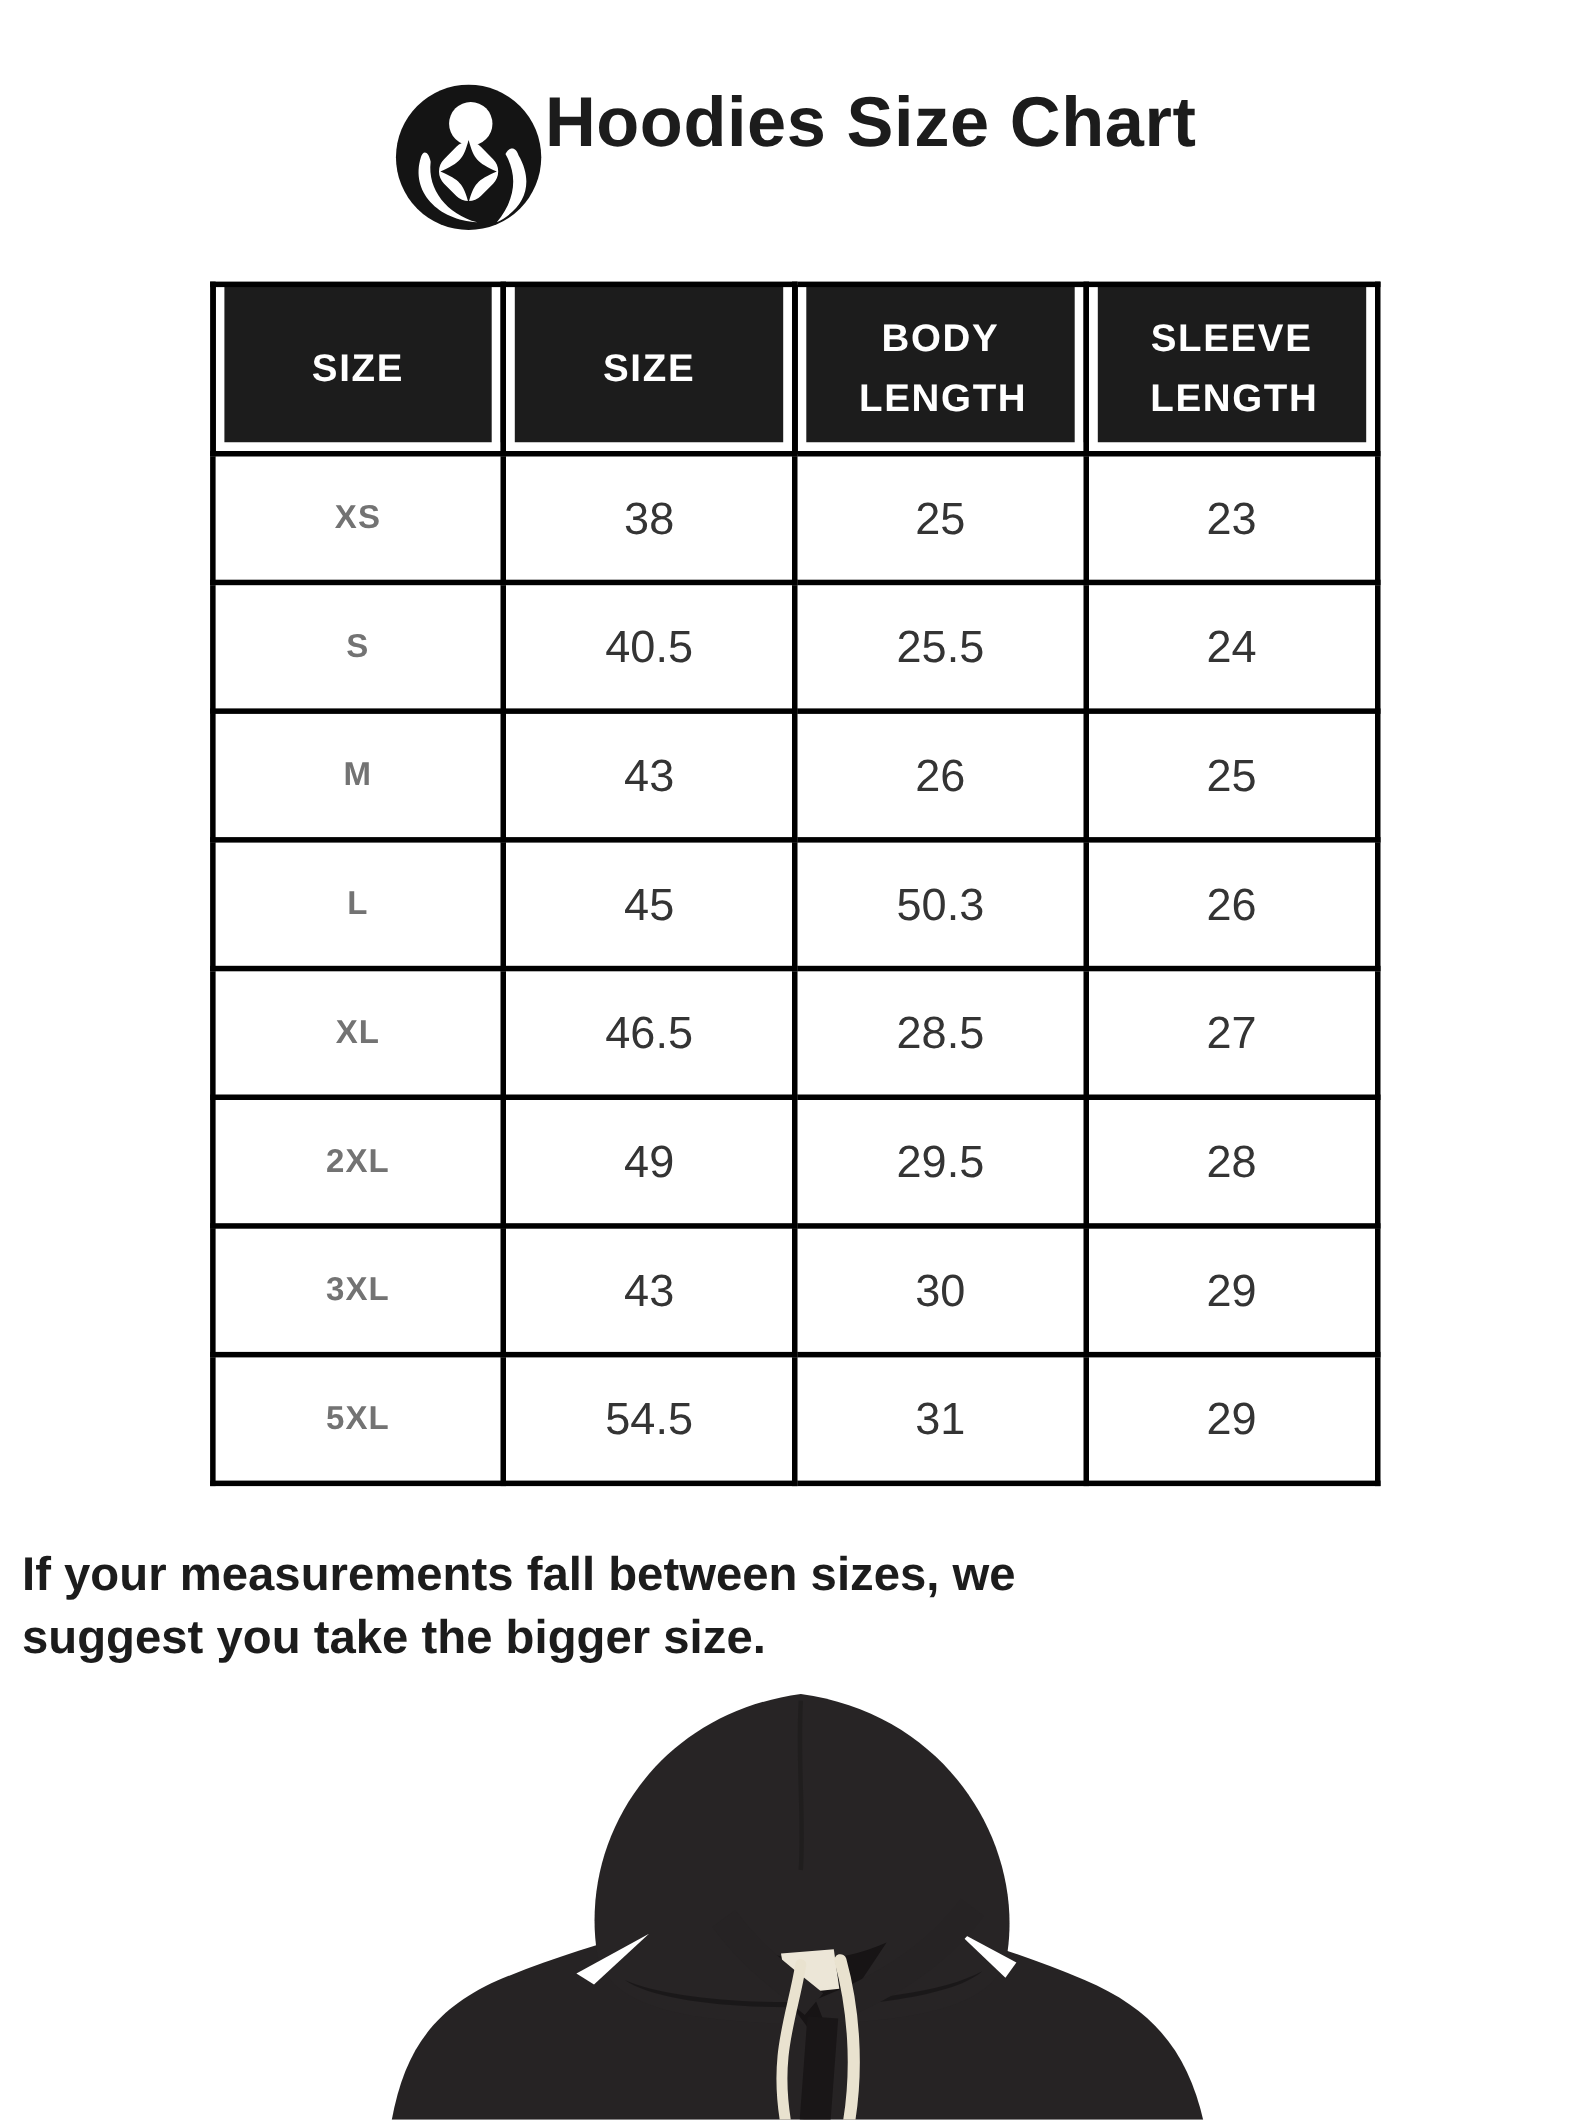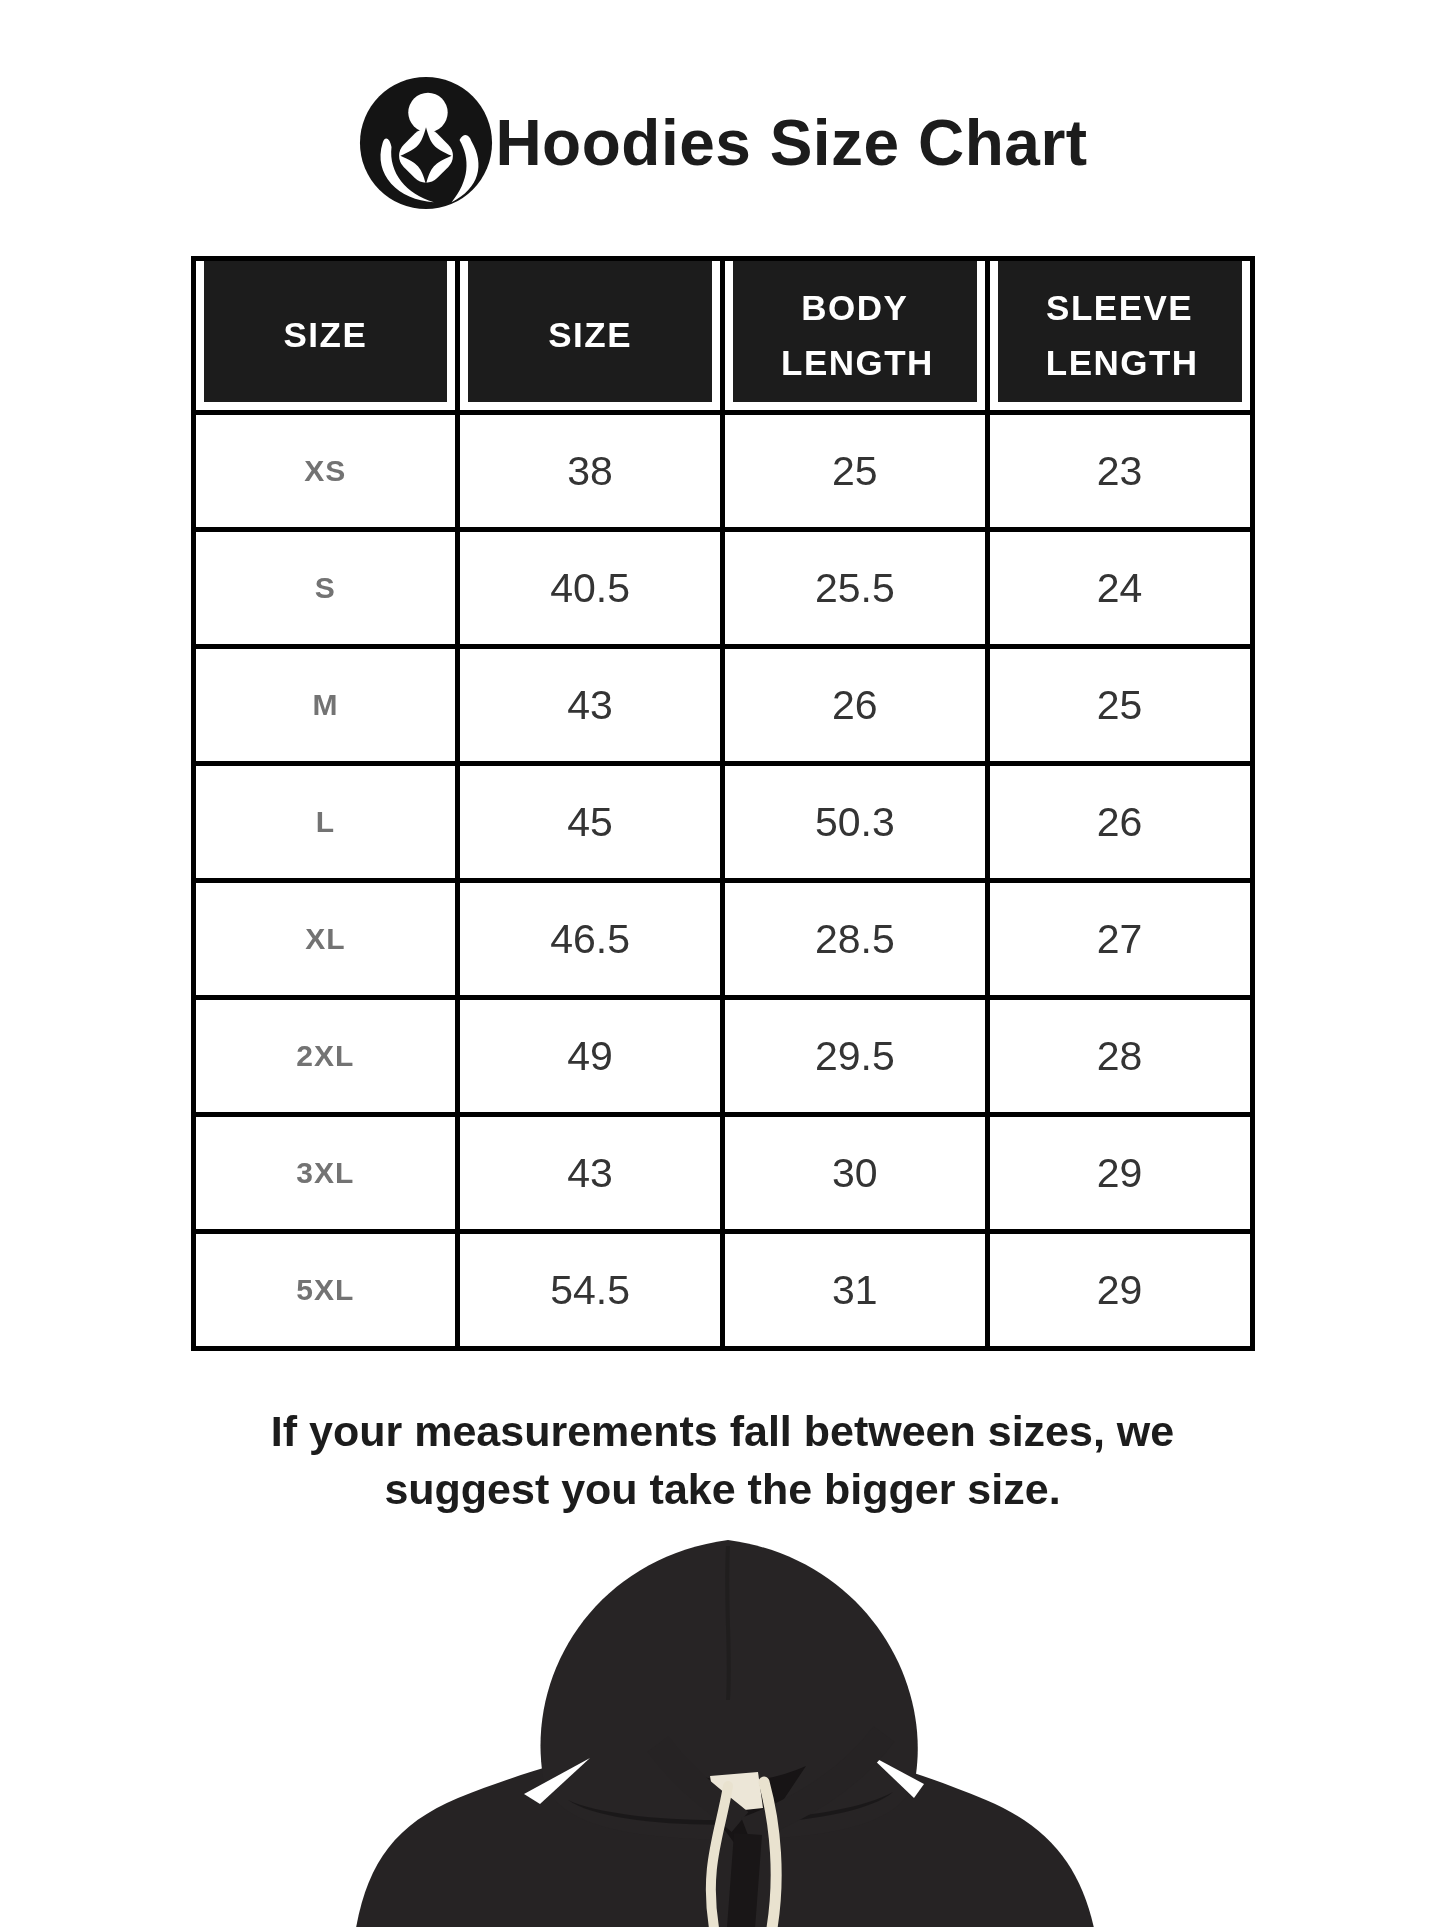--- a/index.html
+++ b/index.html
@@ -3,21 +3,21 @@
 <meta charset="utf-8">
 <style>
   html,body{margin:0;padding:0;background:#fff;}
   .page{
     position:relative;width:1445px;height:1927px;background:#ffffff;overflow:hidden;
     font-family:"Liberation Sans","DejaVu Sans",sans-serif;
   }
   
   .brand-header{
     position:absolute;top:74px;left:0;right:0;
-    display:flex;align-items:center;justify-content:center;
+    display:flex;align-items:flex-start;justify-content:center;
   }
   .logo-wrap{width:138px;height:138px;flex:0 0 auto;}
   .logo-wrap svg{display:block;width:100%;height:100%;}
   .page-title{
     font-size:64px;font-weight:700;color:#1c1c1c;letter-spacing:.5px;white-space:nowrap;
   }
   
   table.size-chart{
     position:absolute;top:256px;left:50%;transform:translateX(-50%);
     width:1064px;border-collapse:collapse;table-layout:fixed;
@@ -33,22 +33,22 @@
     box-shadow: inset 8px 0 0 #ffffff, inset -8px 0 0 #ffffff, inset 0 -8px 0 #ffffff;
   }
   .size-chart td.size-label{
     font-size:30px;font-weight:700;color:#737373;letter-spacing:1px;
   }
   .size-chart td.val{
     font-size:41px;font-weight:400;color:#343434;
   }
   
   .sizing-note{
-    position:absolute;top:1402px;left:0;right:0;text-align:center;
-    font-size:43px;font-weight:700;color:#1c1c1c;line-height:1.36;
+    position:absolute;top:1402px;left:0;right:0;text-align:left;
+    font-size:43px;font-weight:700;color:#1c1c1c;line-height:1.36;padding-left:20px;
   }
   
   .hoodie-wrap{
     position:absolute;top:1532px;left:50%;transform:translateX(-50%);
     width:790px;height:396px;
   }
   .hoodie-wrap svg{display:block;width:100%;height:100%;}
 </style>
 </head>
 <body>

